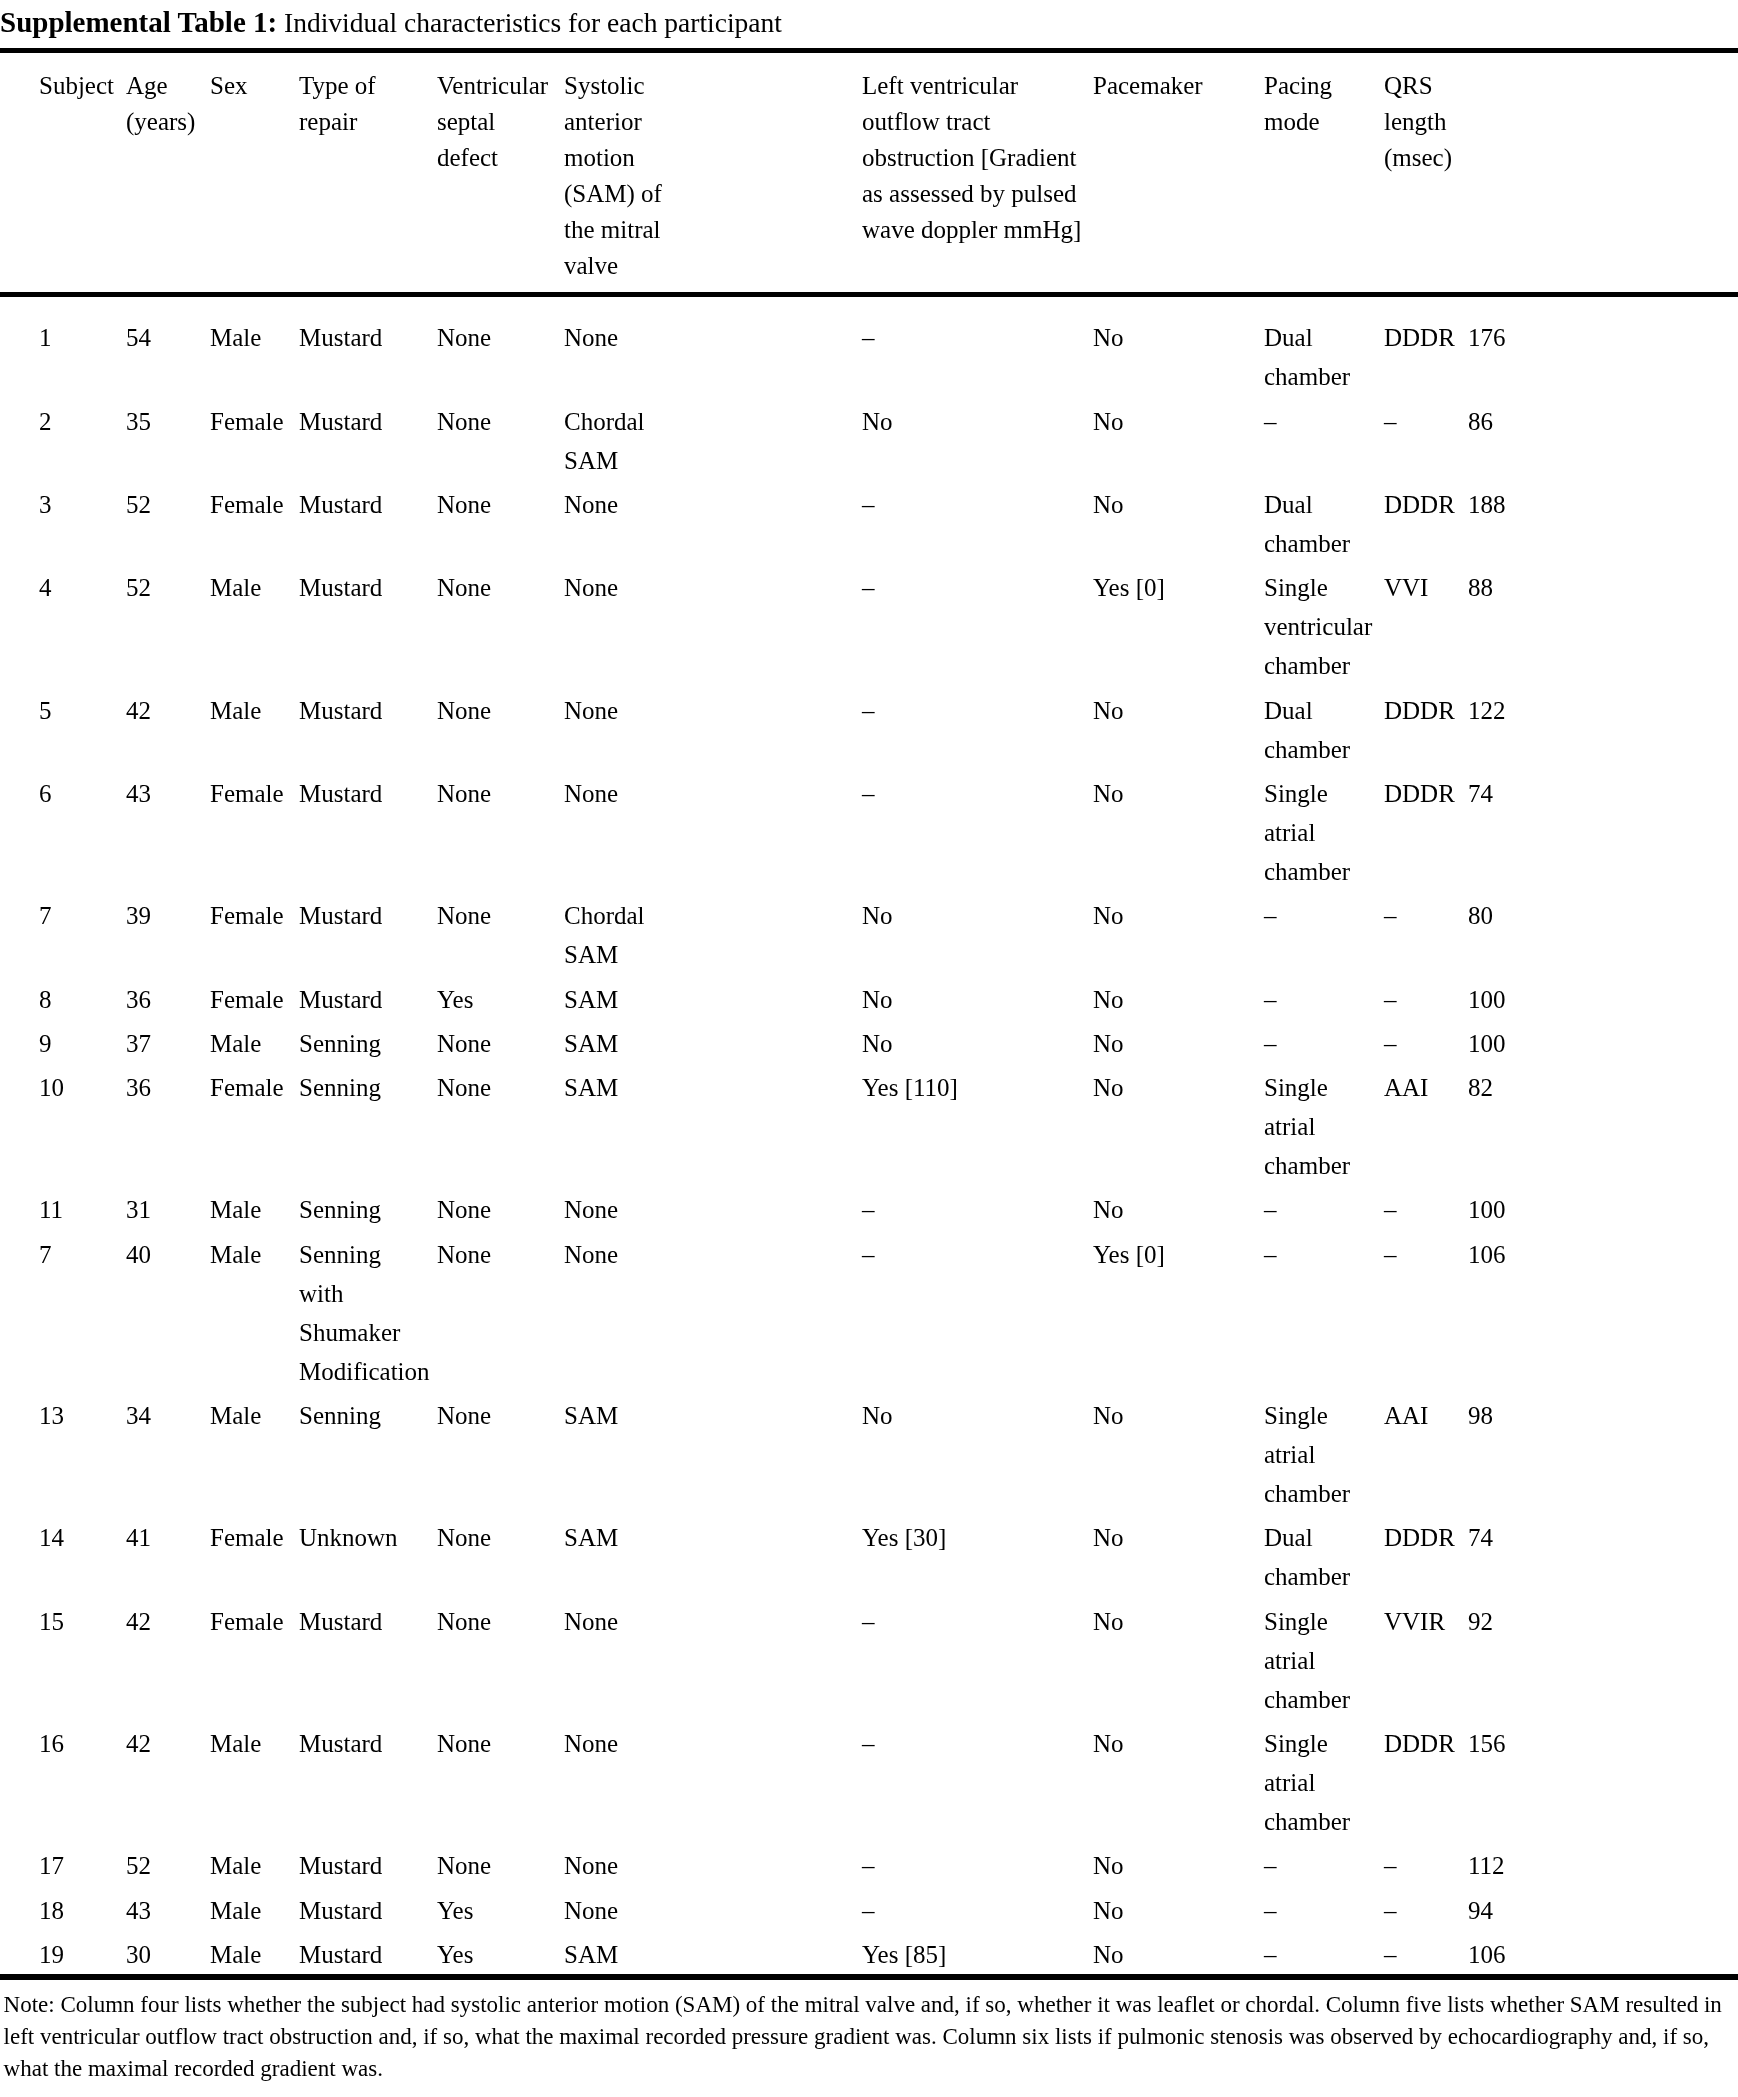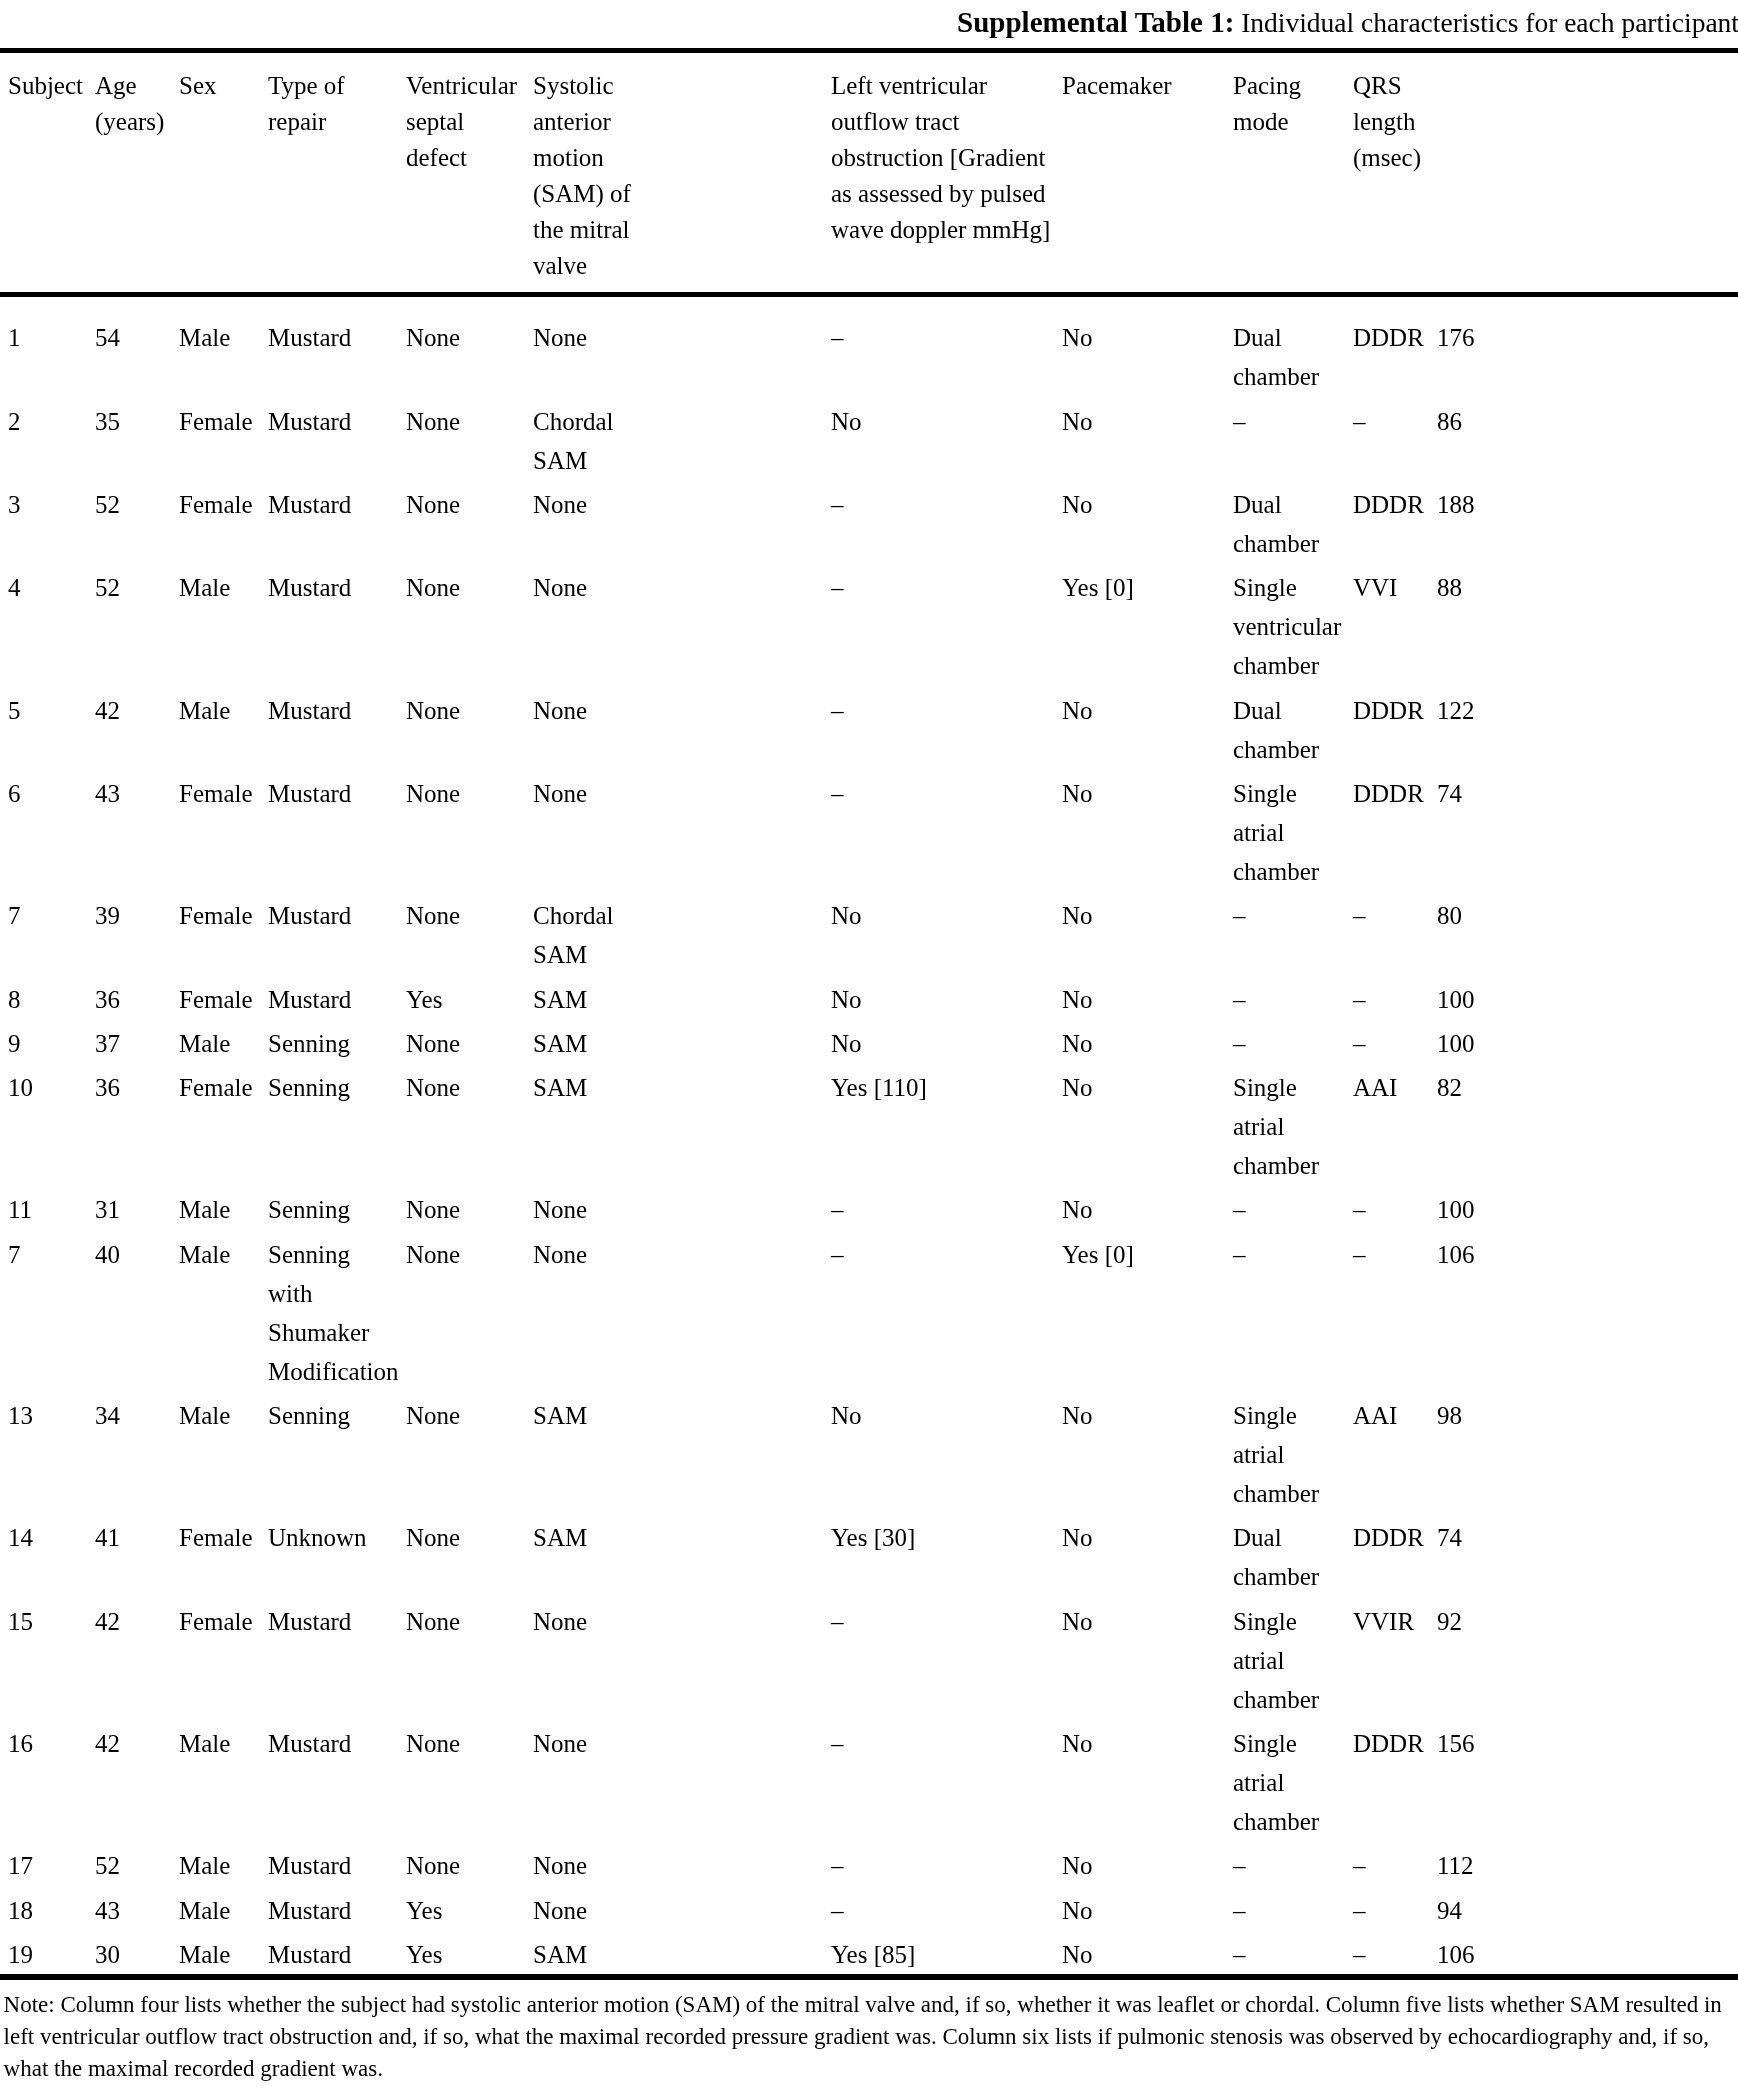--- a/index.html
+++ b/index.html
@@ -7,36 +7,36 @@
     width: 1739px;
     height: 2097px;
     background: #ffffff;
     color: #000000;
     font-family: "Liberation Serif", serif;
     overflow: hidden;
   }
   .page { padding-top: 4.4px; }
 
   .title {
-    text-align: right;
+    text-align: left;
     font-size: 27.5px;
     line-height: 36px;
     white-space: nowrap;
   }
   .title .bold { font-weight: bold; font-size: 29px; }
 
   .rule { background: #000; width: 100%; }
   .rule-top { height: 5.3px; margin-top: 6.2px; }
   .rule-mid { height: 5.3px; }
   .rule-bottom { height: 6.2px; }
 
   .cols {
     display: grid;
     grid-template-columns: 87px 84px 89px 138px 127px 298px 231px 171px 120px 84px 109px;
-    margin-left: 8px;
+    margin-left: 39px;
   }
 
   .thead {
     padding: 15px 0 8px 0;
     font-size: 25px;
     line-height: 36px;
   }
 
   .tbody {
     padding-top: 21.3px;

